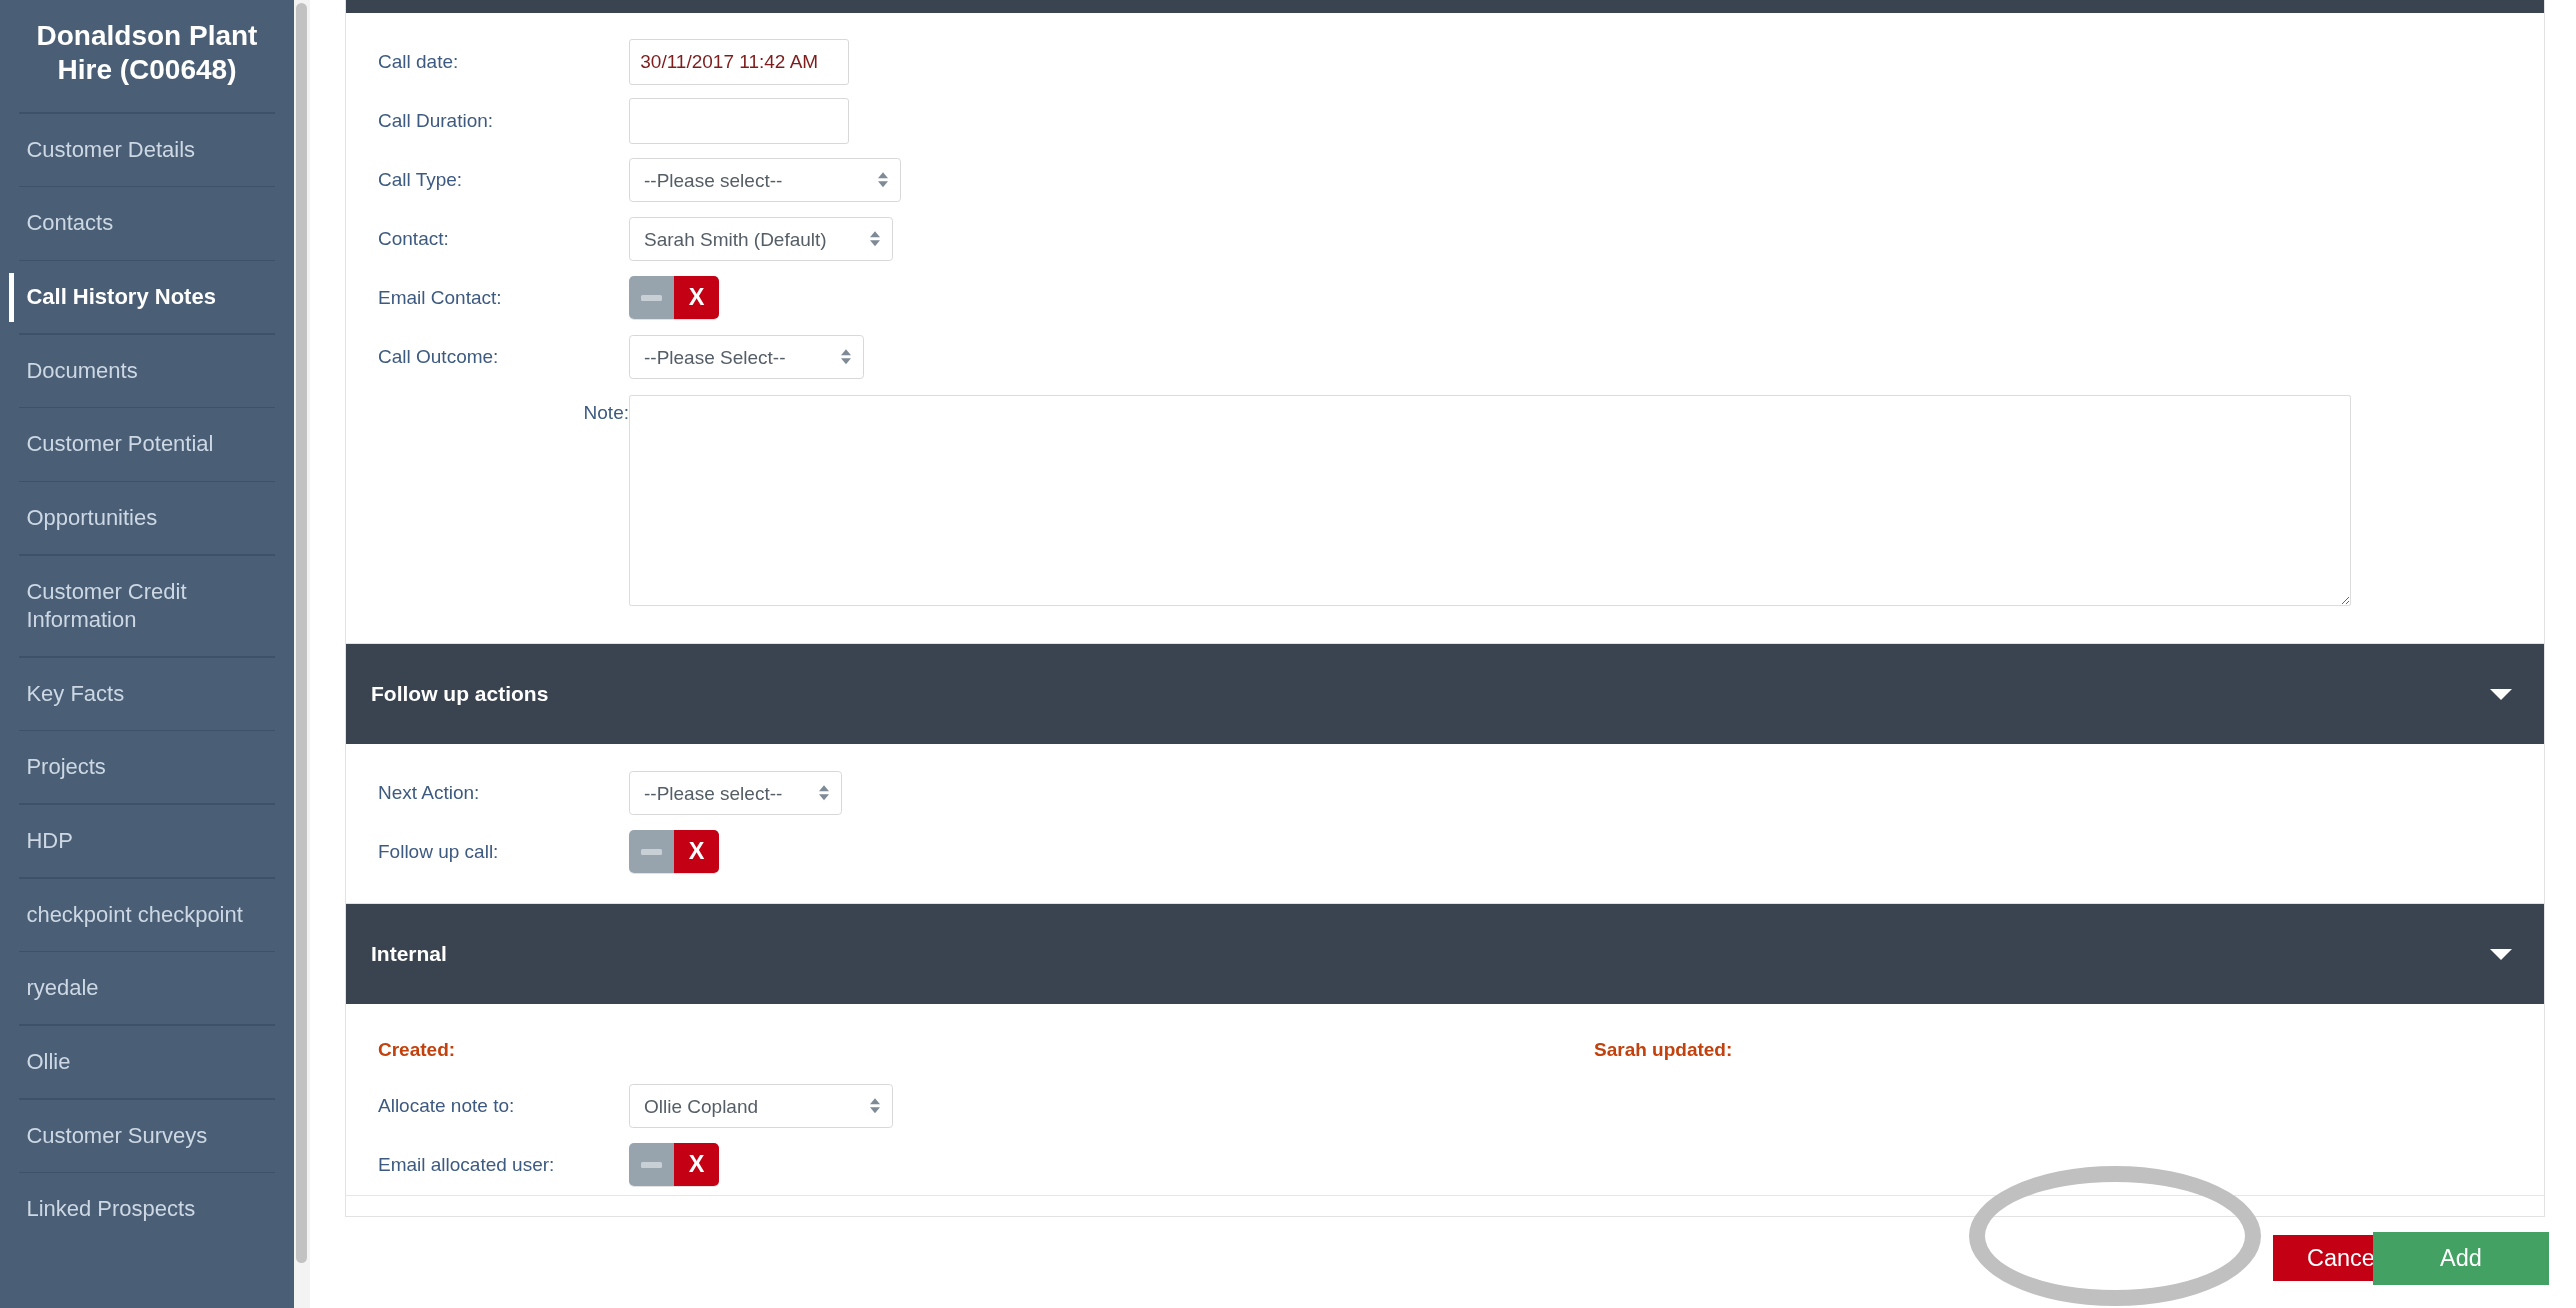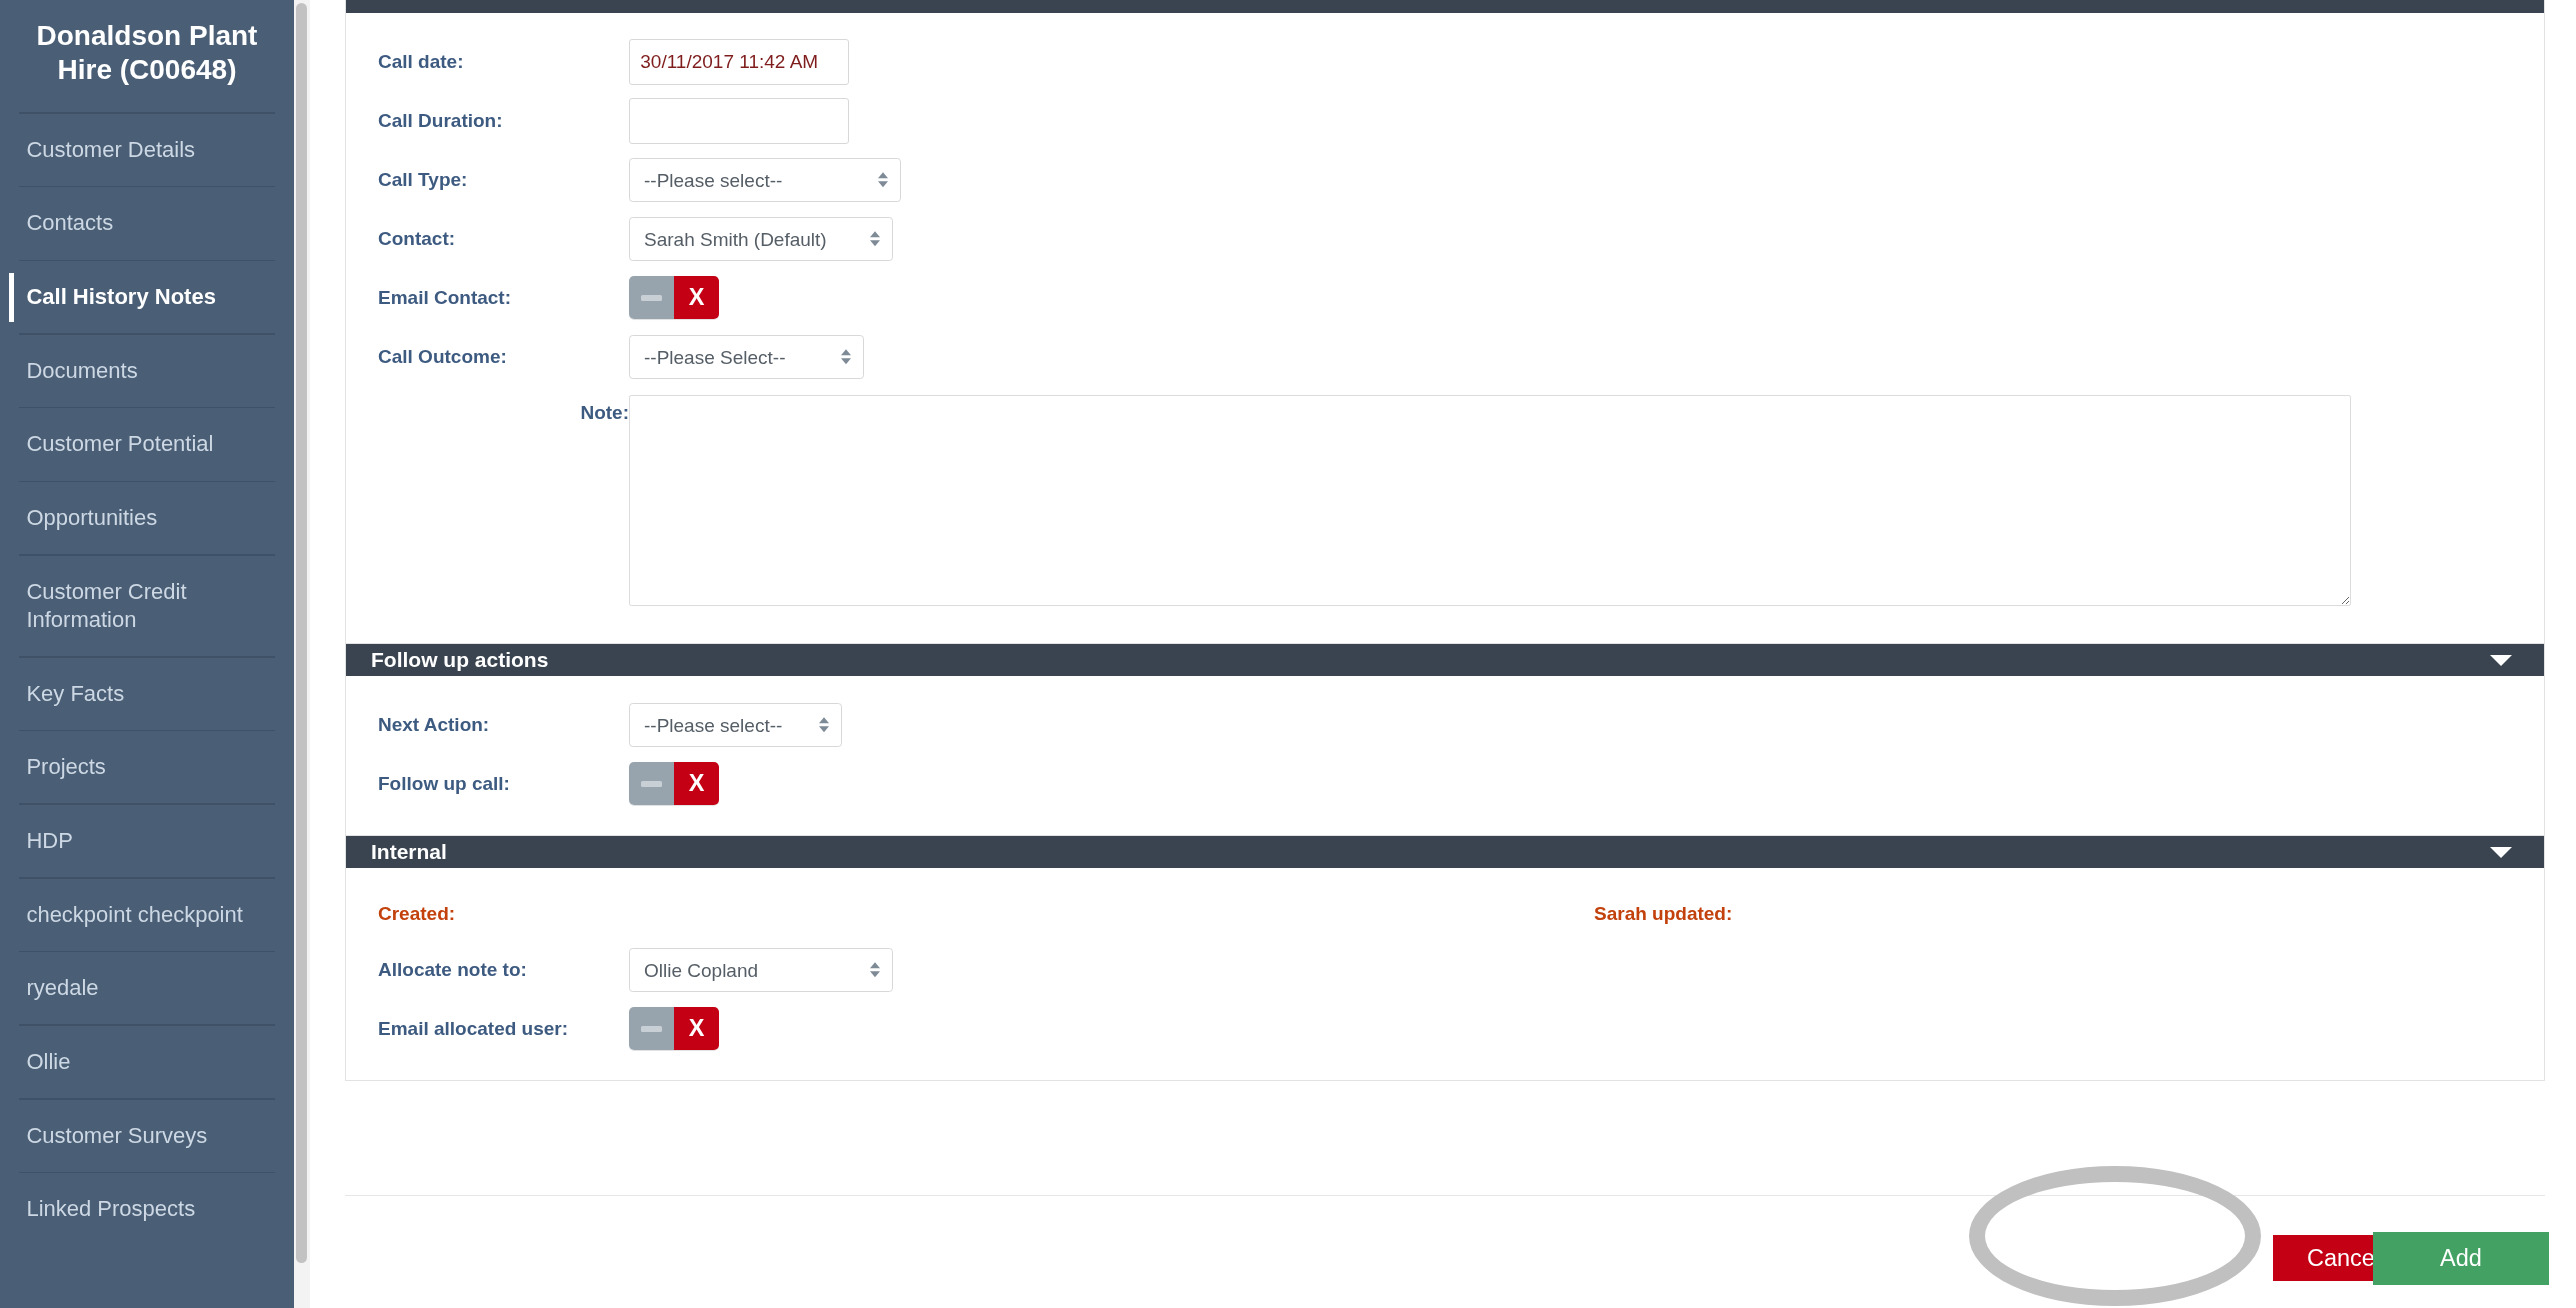--- a/index.html
+++ b/index.html
@@ -54,42 +54,42 @@
     background: #ffffff;
     border: 0.7px solid #e2e2e2;
     border-top: none;
   }
   .panel.first { border-top: none; }
 
   .sect-header {
     background: #3a4450;
     color: #ffffff;
     font-size: 21px; font-weight: bold;
-    padding: 4px 25px;
+    padding: 38px 25px;
     display: flex; align-items: center; justify-content: space-between;
     cursor: pointer;
   }
   .sect-header.stub { height: 13.2px; padding: 0; }
   .caret {
     width: 0; height: 0;
     border-left: 11px solid transparent;
     border-right: 11px solid transparent;
     border-top: 11.7px solid #ffffff;
     margin-right: 7.3px;
   }
 
   .body { padding: 19px 0 22px 0; }
 
   .row { display: flex; align-items: center; min-height: 59px; }
   .row.tall { align-items: flex-start; }
   .lbl {
     width: 283px; flex: 0 0 283px;
     padding-left: 32px;
     color: #3d5a80;
-    font-size: 19px; font-weight: bold;
+    font-size: 19px; font-weight: normal;
     text-align: left;
   }
   .ctl { flex: 1 1 auto; }
 
   input.txt {
     width: 220px; height: 46px;
     border: 0.7px solid #d8d8d8; border-radius: 2.9px;
     background: #ffffff;
     padding: 0 10.3px;
     font-family: "Liberation Sans", sans-serif;

